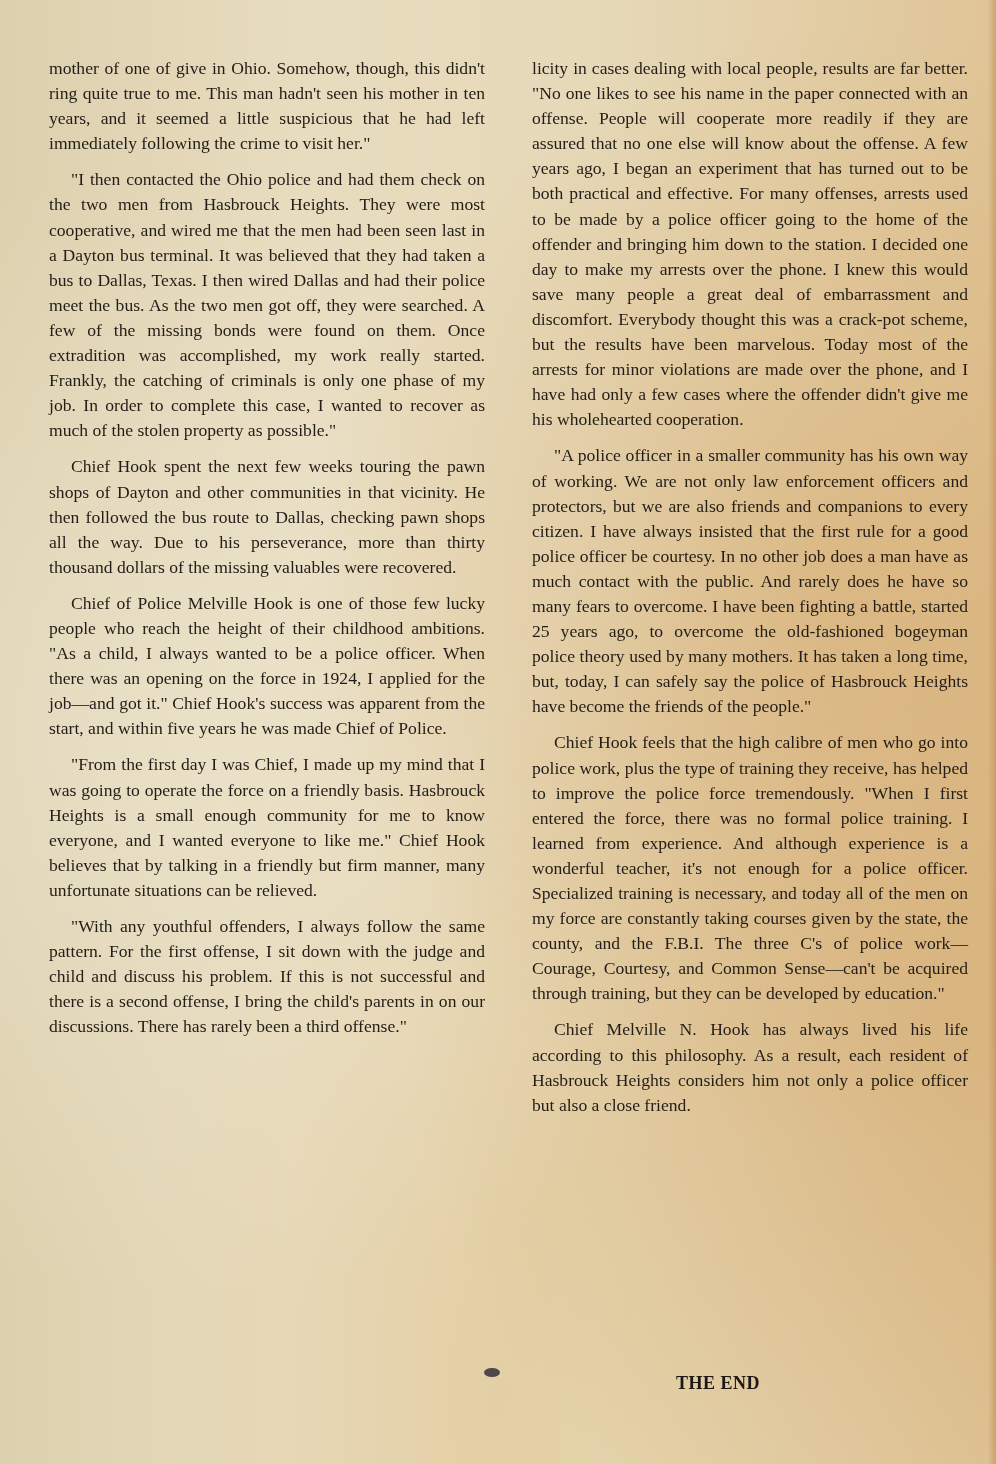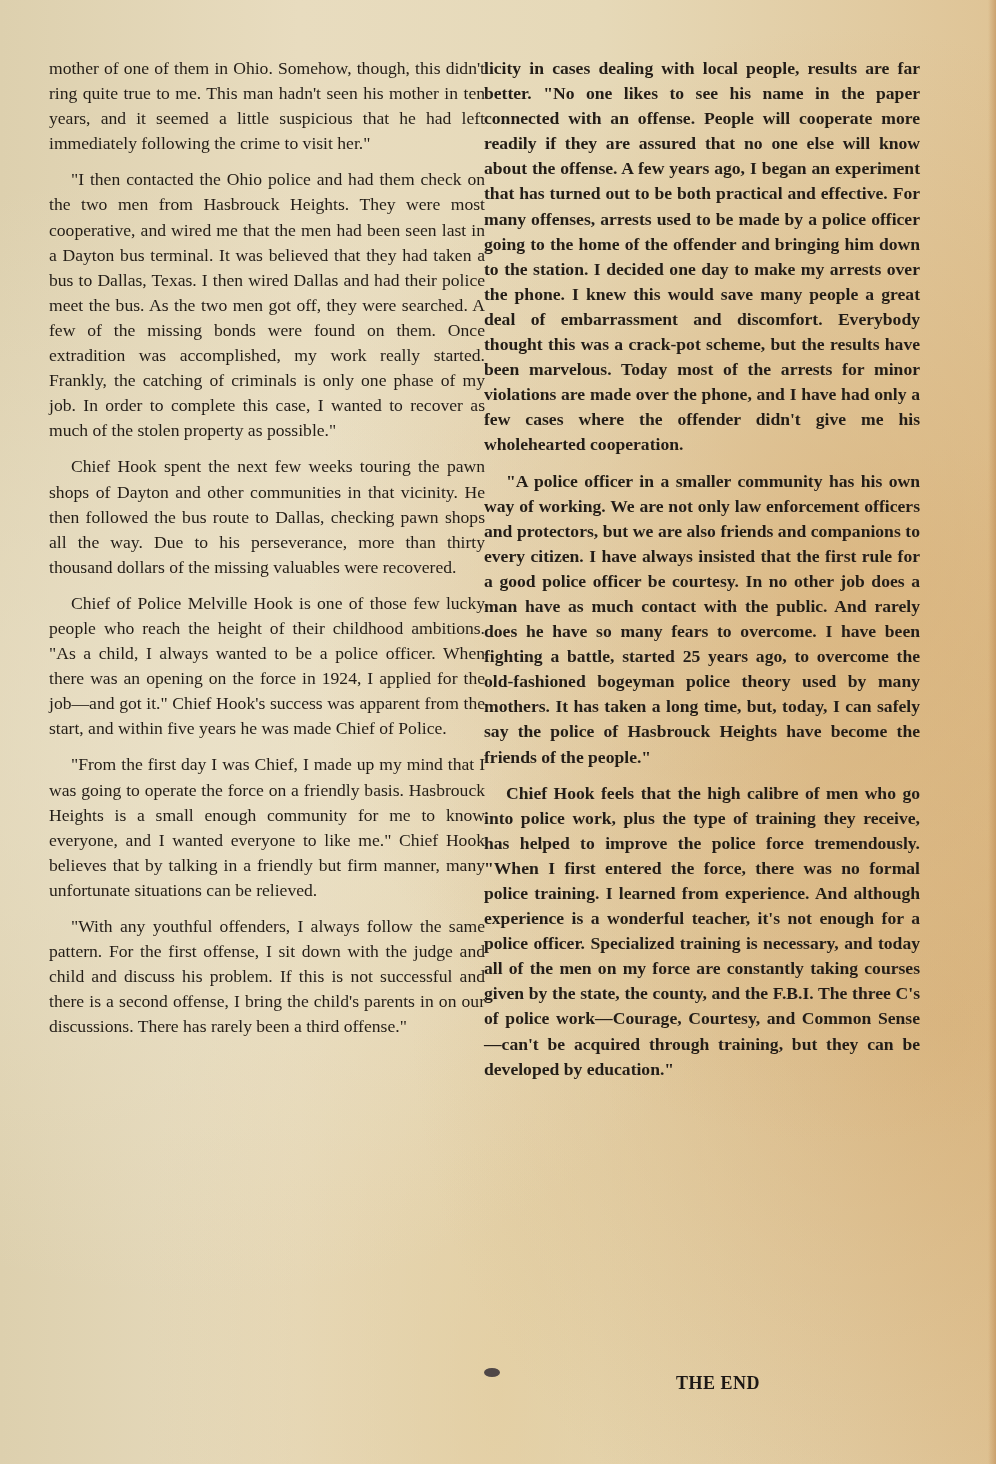--- a/index.html
+++ b/index.html
@@ -17,21 +17,21 @@
     position:relative;
   }
   .page-edge {
     position:absolute; right:0; top:0; width:8px; height:1464px;
     background:linear-gradient(90deg, rgba(200,150,95,0) 0%, rgba(190,140,85,0.6) 100%);
   }
   .column {
     position:absolute; top:56px;
   }
   .col-left { left:49px; width:436px; }
-  .col-right { left:484px; width:436px;font-weight:bold; }
+  .col-right { left:532px; width:436px; }
   .para {
     margin:0 0 11px 0;
     font-size:17.6px;
     line-height:25.1px;
     text-align:justify;
     text-indent:22px;
     hyphens:none;
   }
   .para.noindent { text-indent:0; }
   .para.last-tight { margin-bottom:0; }
@@ -44,29 +44,30 @@
     position:absolute; border-radius:50%;
     background:rgba(30,25,40,0.75);
   }
 </style>
 </head>
 <body>
 
 <div class="page-edge"></div>
 
 <div class="column col-left">
-  <p class="para noindent">mother of one of them in Ohio. Somehow, though, this didn't ring quite true to me. This man hadn't seen his mother in ten years, and it seemed a little suspicious that he had left immediately following the crime to visit her."</p>
+  <p class="para noindent">mother of one of give in Ohio. Somehow, though, this didn't ring quite true to me. This man hadn't seen his mother in ten years, and it seemed a little suspicious that he had left immediately following the crime to visit her."</p>
   <p class="para">"I then contacted the Ohio police and had them check on the two men from Hasbrouck Heights. They were most cooperative, and wired me that the men had been seen last in a Dayton bus terminal. It was believed that they had taken a bus to Dallas, Texas. I then wired Dallas and had their police meet the bus. As the two men got off, they were searched. A few of the missing bonds were found on them. Once extradition was accomplished, my work really started. Frankly, the catching of criminals is only one phase of my job. In order to complete this case, I wanted to recover as much of the stolen property as possible."</p>
   <p class="para">Chief Hook spent the next few weeks touring the pawn shops of Dayton and other communities in that vicinity. He then followed the bus route to Dallas, checking pawn shops all the way. Due to his perseverance, more than thirty thousand dollars of the missing valuables were recovered.</p>
   <p class="para">Chief of Police Melville Hook is one of those few lucky people who reach the height of their childhood ambitions. "As a child, I always wanted to be a police officer. When there was an opening on the force in 1924, I applied for the job—and got it." Chief Hook's success was apparent from the start, and within five years he was made Chief of Police.</p>
   <p class="para">"From the first day I was Chief, I made up my mind that I was going to operate the force on a friendly basis. Hasbrouck Heights is a small enough community for me to know everyone, and I wanted everyone to like me." Chief Hook believes that by talking in a friendly but firm manner, many unfortunate situations can be relieved.</p>
   <p class="para">"With any youthful offenders, I always follow the same pattern. For the first offense, I sit down with the judge and child and discuss his problem. If this is not successful and there is a second offense, I bring the child's parents in on our discussions. There has rarely been a third offense."</p>
 </div>
 
 <div class="column col-right">
   <p class="para noindent">licity in cases dealing with local people, results are far better. "No one likes to see his name in the paper connected with an offense. People will cooperate more readily if they are assured that no one else will know about the offense. A few years ago, I began an experiment that has turned out to be both practical and effective. For many offenses, arrests used to be made by a police officer going to the home of the offender and bringing him down to the station. I decided one day to make my arrests over the phone. I knew this would save many people a great deal of embarrassment and discomfort. Everybody thought this was a crack-pot scheme, but the results have been marvelous. Today most of the arrests for minor violations are made over the phone, and I have had only a few cases where the offender didn't give me his wholehearted cooperation.</p>
   <p class="para">"A police officer in a smaller community has his own way of working. We are not only law enforcement officers and protectors, but we are also friends and companions to every citizen. I have always insisted that the first rule for a good police officer be courtesy. In no other job does a man have as much contact with the public. And rarely does he have so many fears to overcome. I have been fighting a battle, started 25 years ago, to overcome the old-fashioned bogeyman police theory used by many mothers. It has taken a long time, but, today, I can safely say the police of Hasbrouck Heights have become the friends of the people."</p>
   <p class="para">Chief Hook feels that the high calibre of men who go into police work, plus the type of training they receive, has helped to improve the police force tremendously. "When I first entered the force, there was no formal police training. I learned from experience. And although experience is a wonderful teacher, it's not enough for a police officer. Specialized training is necessary, and today all of the men on my force are constantly taking courses given by the state, the county, and the F.B.I. The three C's of police work—Courage, Courtesy, and Common Sense—can't be acquired through training, but they can be developed by education."</p>
+  <p class="para last-tight">Chief Melville N. Hook has always lived his life according to this philosophy. As a result, each resident of Hasbrouck Heights considers him not only a police officer but also a close friend.</p>
 </div>
 
 <div class="the-end">THE END</div>
 
 <div class="smudge" style="left:484px;top:1368px;width:16px;height:9px;"></div>
 
 </body></html>

